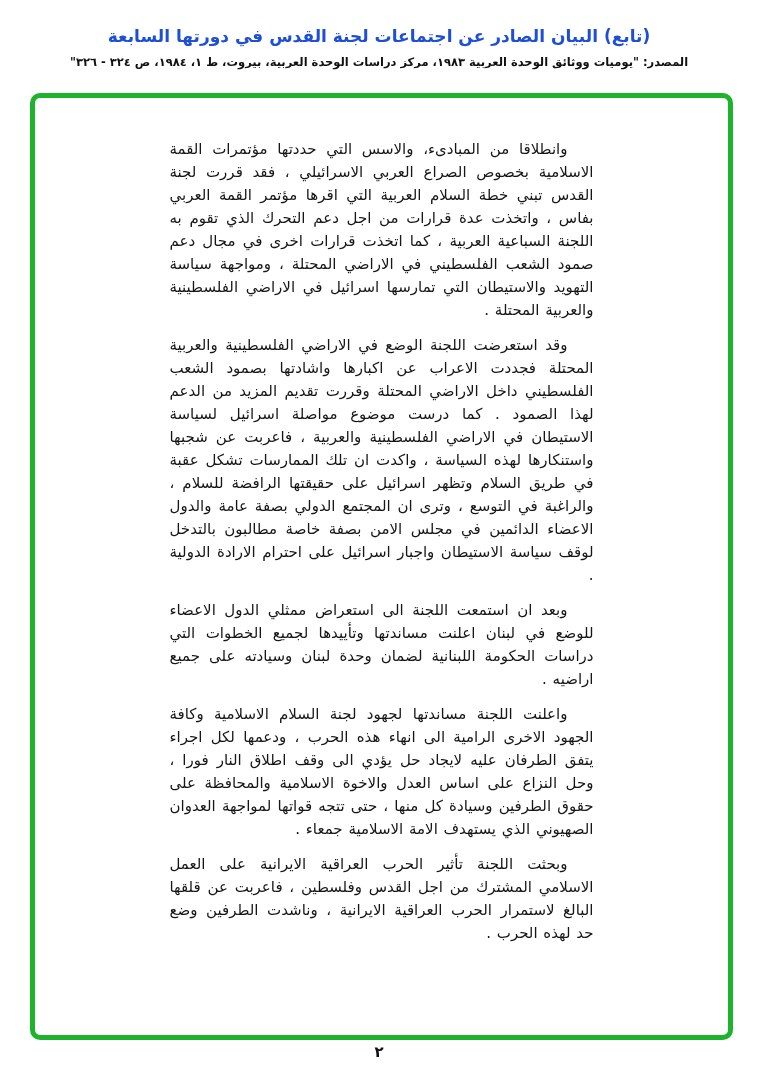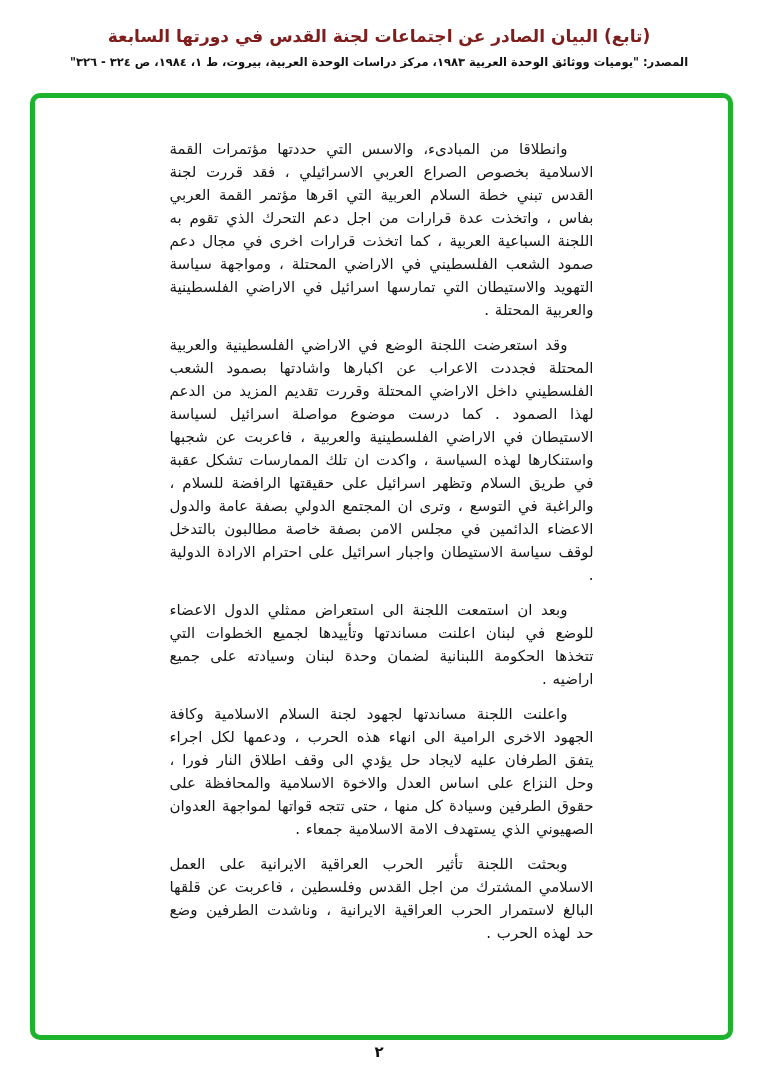--- a/index.html
+++ b/index.html
@@ -21,21 +21,21 @@
     top: 26px;
     left: 0;
     right: 0;
     direction: rtl;
     text-align: center;
   }
   .doc-title {
     font-size: 17px;
     font-weight: bold;
     letter-spacing: 0;
-    color: #7f1d1d;
+    color: #1d4ed8;
   }
   .doc-source {
     margin-top: 9px;
     font-size: 11.5px;
     font-weight: bold;
     color: #111111;
     white-space: nowrap;
   }
   .green-frame {
     position: absolute;
@@ -81,21 +81,21 @@
 
   <div class="doc-header">
     <div class="doc-title">(تابع) البيان الصادر عن اجتماعات لجنة القدس في دورتها السابعة</div>
     <div class="doc-source">المصدر: "يوميات ووثائق الوحدة العربية ١٩٨٣، مركز دراسات الوحدة العربية، بيروت، ط ١، ١٩٨٤، ص ٣٢٤ - ٣٢٦"</div>
   </div>
 
   <div class="green-frame" style="border-color: rgb(29, 179, 45);">
     <div class="text-block">
       <p>وانطلاقا من المبادىء، والاسس التي حددتها مؤتمرات القمة الاسلامية بخصوص الصراع العربي الاسرائيلي ، فقد قررت لجنة القدس تبني خطة السلام العربية التي اقرها مؤتمر القمة العربي بفاس ، واتخذت عدة قرارات من اجل دعم التحرك الذي تقوم به اللجنة السباعية العربية ، كما اتخذت قرارات اخرى في مجال دعم صمود الشعب الفلسطيني في الاراضي المحتلة ، ومواجهة سياسة التهويد والاستيطان التي تمارسها اسرائيل في الاراضي الفلسطينية والعربية المحتلة .</p>
       <p>وقد استعرضت اللجنة الوضع في الاراضي الفلسطينية والعربية المحتلة فجددت الاعراب عن اكبارها واشادتها بصمود الشعب الفلسطيني داخل الاراضي المحتلة وقررت تقديم المزيد من الدعم لهذا الصمود . كما درست موضوع مواصلة اسرائيل لسياسة الاستيطان في الاراضي الفلسطينية والعربية ، فاعربت عن شجبها واستنكارها لهذه السياسة ، واكدت ان تلك الممارسات تشكل عقبة في طريق السلام وتظهر اسرائيل على حقيقتها الرافضة للسلام ، والراغبة في التوسع ، وترى ان المجتمع الدولي بصفة عامة والدول الاعضاء الدائمين في مجلس الامن بصفة خاصة مطالبون بالتدخل لوقف سياسة الاستيطان واجبار اسرائيل على احترام الارادة الدولية .</p>
-      <p>وبعد ان استمعت اللجنة الى استعراض ممثلي الدول الاعضاء للوضع في لبنان اعلنت مساندتها وتأييدها لجميع الخطوات التي تتخذها الحكومة اللبنانية لضمان وحدة لبنان وسيادته على جميع اراضيه .</p>
+      <p>وبعد ان استمعت اللجنة الى استعراض ممثلي الدول الاعضاء للوضع في لبنان اعلنت مساندتها وتأييدها لجميع الخطوات التي دراسات الحكومة اللبنانية لضمان وحدة لبنان وسيادته على جميع اراضيه .</p>
       <p>واعلنت اللجنة مساندتها لجهود لجنة السلام الاسلامية وكافة الجهود الاخرى الرامية الى انهاء هذه الحرب ، ودعمها لكل اجراء يتفق الطرفان عليه لايجاد حل يؤدي الى وقف اطلاق النار فورا ، وحل النزاع على اساس العدل والاخوة الاسلامية والمحافظة على حقوق الطرفين وسيادة كل منها ، حتى تتجه قواتها لمواجهة العدوان الصهيوني الذي يستهدف الامة الاسلامية جمعاء .</p>
       <p>وبحثت اللجنة تأثير الحرب العراقية الايرانية على العمل الاسلامي المشترك من اجل القدس وفلسطين ، فاعربت عن قلقها البالغ لاستمرار الحرب العراقية الايرانية ، وناشدت الطرفين وضع حد لهذه الحرب .</p>
     </div>
   </div>
 
   <div class="page-number">٢</div>
 
 </div>
 
 </body></html>

